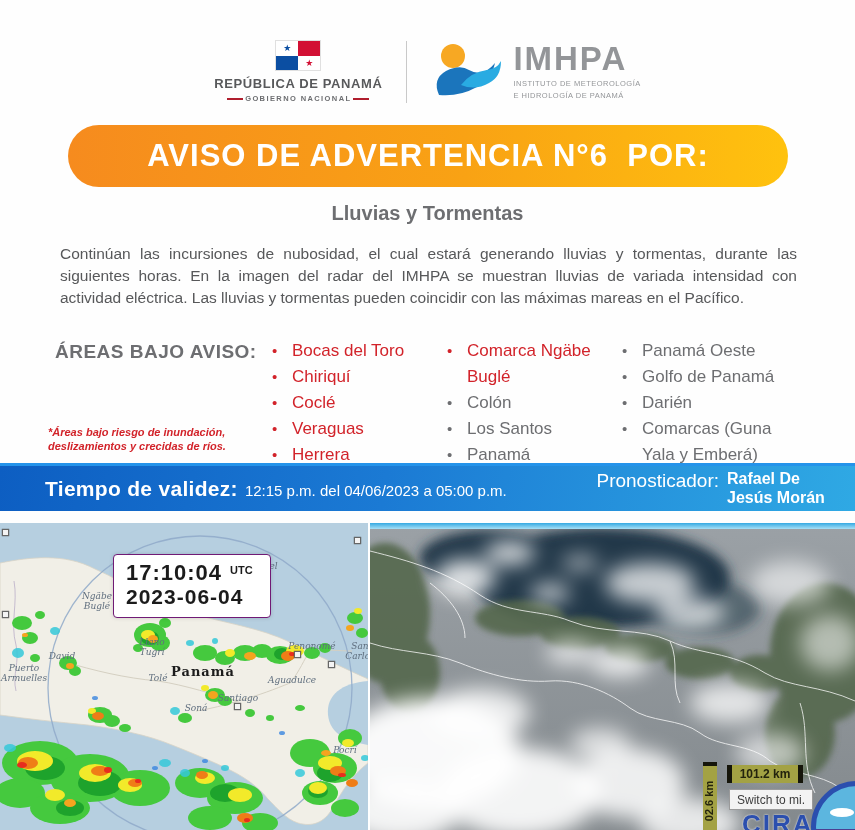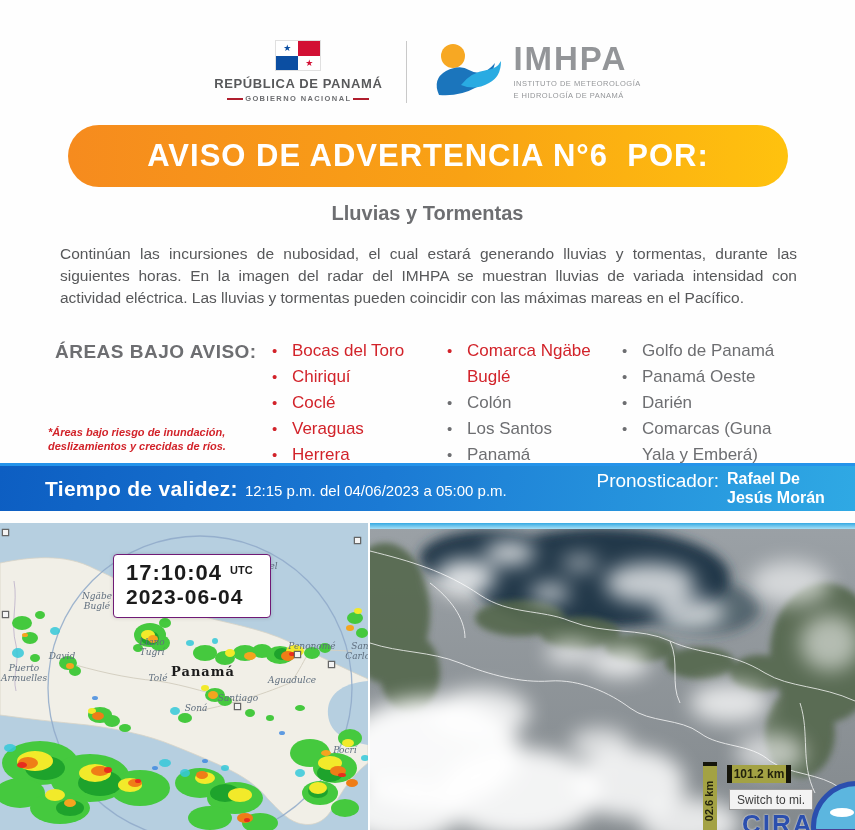--- a/index.html
+++ b/index.html
@@ -84,21 +84,21 @@
   .maplabel.country{font-style:normal;font-weight:bold;font-size:13px;color:#1c1c1c;letter-spacing:1px;}
   .marker{position:absolute;width:7px;height:7px;background:#f4f4f4;border:1px solid #666;
           box-sizing:border-box;box-shadow:0 0 1px #333;}
 
   .sat-strip{position:absolute;left:0;top:0;width:485px;height:6px;
              background:linear-gradient(180deg,#35a9e2,#a8e0f6);z-index:5;}
   .vscale{position:absolute;left:333px;top:239px;width:14px;height:68px;background:#a3a244;
           border-top:4px solid #15150a;box-sizing:border-box;z-index:6;}
   .vscale span{position:absolute;left:-27px;top:29px;transform:rotate(-90deg);font-size:11px;
                font-weight:bold;color:#23230d;width:66px;text-align:center;display:block;}
-  .hscale{position:absolute;left:357px;top:242px;width:64px;height:18px;background:#a3a244;
+  .hscale{position:absolute;left:357px;top:242px;width:76px;height:18px;background:#a3a244;
           border-left:5px solid #15150a;border-right:5px solid #15150a;box-sizing:border-box;
           display:flex;align-items:center;justify-content:center;font-size:12px;font-weight:bold;
           color:#23230d;z-index:6;}
   .switch-btn{position:absolute;left:359px;top:266px;width:82px;height:19px;background:#f3f3f3;
           border:1px solid #9a9a9a;display:flex;align-items:center;justify-content:center;
           font-size:12px;color:#3c3c3c;z-index:6;}
   .cira-text{position:absolute;left:372px;top:286px;font-size:26px;font-weight:bold;color:#2b4fae;
           letter-spacing:2px;z-index:6;text-shadow:0 0 2px #fff;}
   .cira-logo{position:absolute;left:441px;top:258px;width:92px;height:92px;border-radius:50%;
           border:5px solid #2b4fae;box-sizing:border-box;z-index:6;
@@ -160,22 +160,22 @@
     <li class="red">Veraguas</li>
     <li class="red">Herrera</li>
   </ul>
   <ul class="area-col col2">
     <li class="red">Comarca Ngäbe Buglé</li>
     <li>Colón</li>
     <li>Los Santos</li>
     <li>Panamá</li>
   </ul>
   <ul class="area-col col3">
+    <li>Panamá Oeste</li>
     <li>Golfo de Panamá</li>
-    <li>Panamá Oeste</li>
     <li>Darién</li>
     <li>Comarcas (Guna Yala y Emberá)</li>
   </ul>
 
   <div class="footnote">*Áreas bajo riesgo de inundación, deslizamientos y crecidas de ríos.</div>
 
   <div class="validity-bar">
     <div class="validity-left">
       <span class="validity-label">Tiempo de validez:</span>
       <span class="validity-value">12:15 p.m. del 04/06/2023 a 05:00 p.m.</span>

